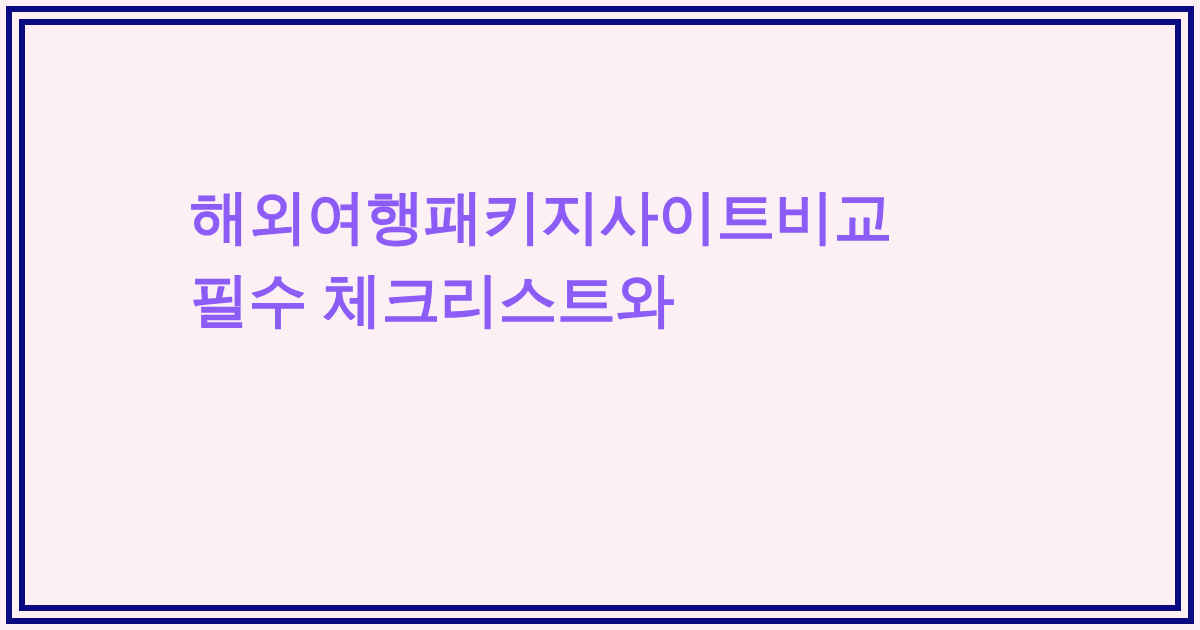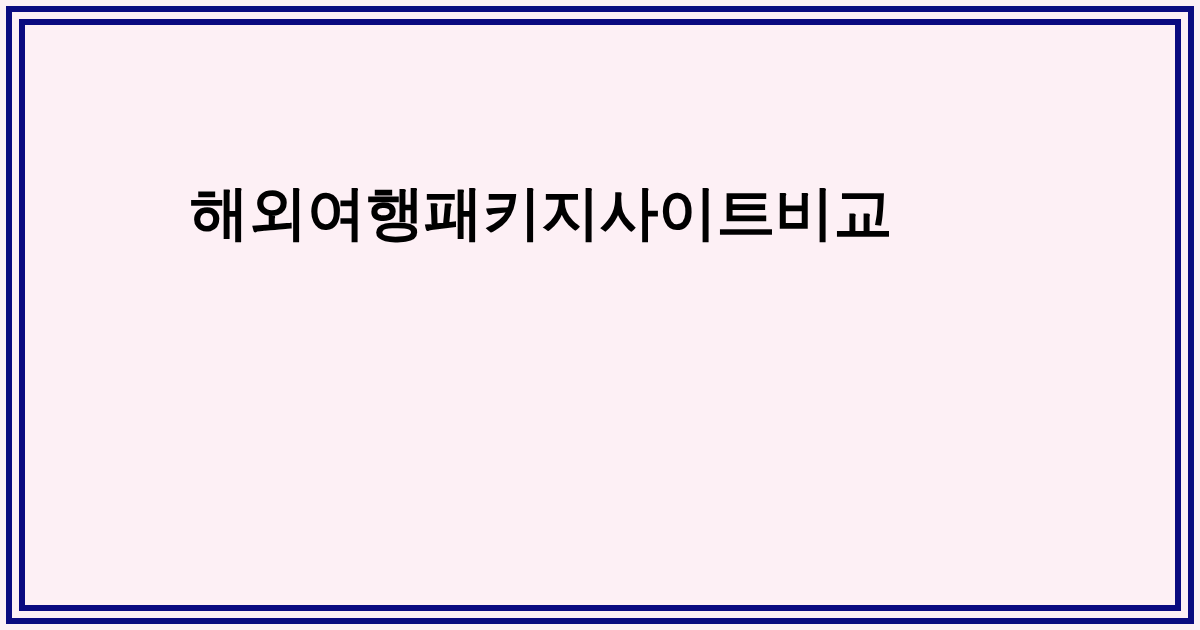--- a/index.html
+++ b/index.html
@@ -56,34 +56,35 @@
     right: 60px;
     display: flex;
     flex-direction: column;
     align-items: flex-start;
   }
 
   .title-line {
     display: block;
     margin: 0;
     padding: 0;
-    color: #000000;
-    font-family: Liberation Mono, monospace;
+    color: #8b5cf6;
+    font-family: Liberation Sans, sans-serif;
     font-size: 59px;
     font-weight: 700;
     line-height: 83px;
     letter-spacing: -0.5px;
     white-space: pre;
   }
 </style>
 </head>
 <body>
 
 <div class="thumbnail-canvas">
 
   <div class="frame-outer"></div>
   <div class="frame-inner"></div>
 
   <div class="title-block">
     <span class="title-line">해외여행패키지사이트비교</span>
+    <span class="title-line">필수 체크리스트와</span>
   </div>
 
 </div>
 
 </body></html>

